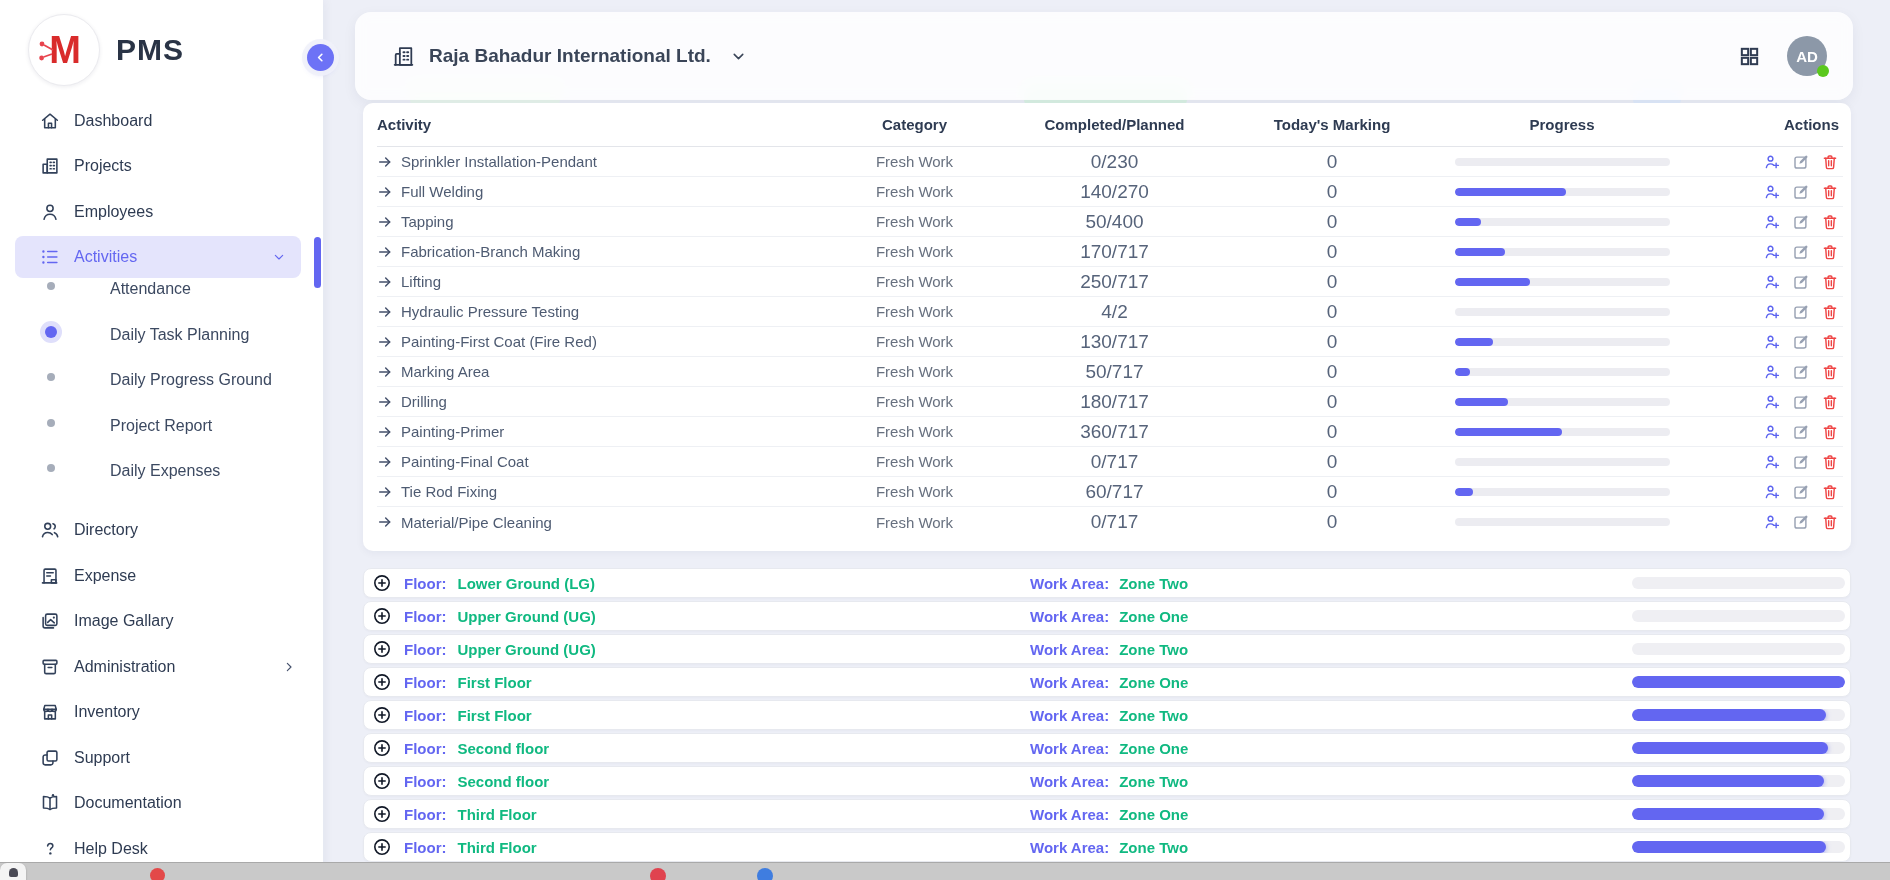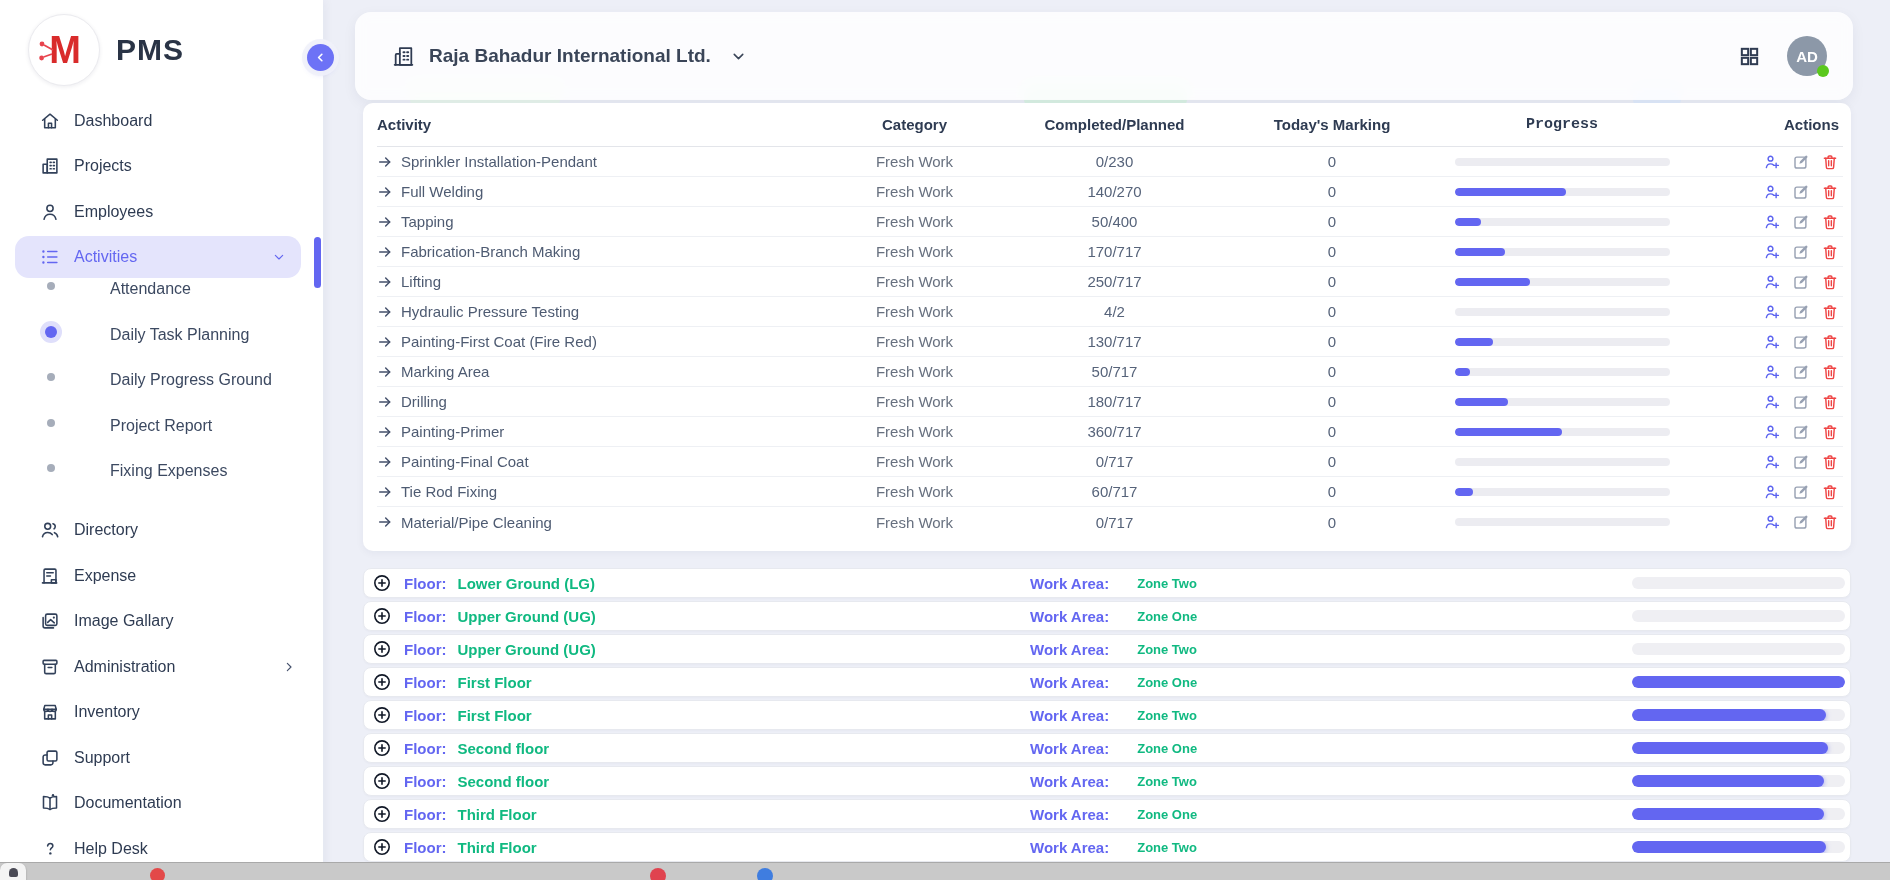--- a/index.html
+++ b/index.html
@@ -24,21 +24,21 @@
   .brand-name{margin-left:16px; font-size:30px; font-weight:700; color:#2a3446; letter-spacing:1px;}
 
   .nav{position:absolute; top:98px; left:0; right:0;}
   .nav-item{display:flex; align-items:center; height:45.5px; padding-left:38px; cursor:pointer; color:#2e3b52;}
   .nav-icon{width:24px; height:24px; display:flex; align-items:center; justify-content:center; color:#32415a;}
   .nav-icon svg{width:22px; height:22px;}
   .nav-label{margin-left:12px; font-size:16px; font-weight:500; color:#2e3b52;}
   .nav-chevron{margin-left:auto; margin-right:26px; display:flex; color:#44506b;}
   .nav-chevron svg{width:16px; height:16px;}
   .nav-item.active{height:42px; margin:1.75px 22px 1.75px 15px; padding-left:23px;
-                   background:#e4e4fc; border-radius:14px;}
+                   background:#e4e4fc; border-radius:8px;}
   .nav-item.active .nav-icon, .nav-item.active .nav-label, .nav-item.active .nav-chevron{color:var(--accent);}
   .nav-item.active .nav-chevron{margin-right:14px;}
   .nav-sub{display:flex; align-items:flex-start; height:45.5px; padding-left:45px; cursor:pointer;}
   .sub-dot{width:12px; height:12px; display:flex; align-items:center; justify-content:center;}
   .sub-dot i{display:block; width:8px; height:8px; border-radius:50%; background:#a6adba;}
   .nav-sub.active .sub-dot i{width:12px; height:12px; background:var(--accent); box-shadow:0 0 0 5px #dfdffb;}
   .sub-label{margin-left:53px; font-size:16px; font-weight:500; color:#3c4961;}
   .active-indicator{position:absolute; left:314px; top:237px; width:7px; height:51px;
                     background:var(--accent); border-radius:5px; z-index:6;}
 
@@ -80,45 +80,45 @@
               padding:0 8px 0 14px;}
   .thead,.trow{display:flex; align-items:center;}
   .thead{height:44px; border-bottom:1px solid #e3e5ea;}
   .trow{height:30px; border-bottom:1px solid #eef0f4;}
   .trow:last-child{border-bottom:none;}
   .th{font-size:15px; font-weight:700; color:var(--ink);}
   .c0{width:450px; display:flex; align-items:center; gap:8px;}
   .c1{width:175px; text-align:center;}
   .c2{width:225px; text-align:center;}
   .c3{width:210px; text-align:center;}
-  .c4{width:250px; display:flex; justify-content:center;font-family:Liberation Mono, monospace;}
+  .c4{width:250px; display:flex; justify-content:center;}
   .c5{flex:1; display:flex; justify-content:flex-end; align-items:center; gap:11px; padding-right:4px;}
   .arrow-ic{display:flex; color:#44506b;}
   .arrow-ic svg{width:16px; height:16px;}
   .act-name{font-size:15px; font-weight:500; color:#4e5b72; white-space:nowrap;}
   .cat{font-size:15px; color:#67707f;}
-  .num{font-size:15px; color:#56637a;}
+  .num{font-size:19px; color:#56637a;}
   .bar{width:215px; height:8px; border-radius:4px; background:var(--track); overflow:hidden;}
   .bar > i{display:block; height:100%; border-radius:4px; background:var(--accent);}
   .act-btn{background:none; border:none; cursor:pointer; display:flex; padding:0;}
   .act-btn svg{width:18px; height:18px;}
   .btn-assign{color:#5b63f0;} .btn-edit{color:var(--edit);} .btn-delete{color:var(--danger);}
 
   
   .floors{position:absolute; left:40px; top:568px; width:1488px; z-index:3;}
   .floor-card{position:relative; height:30px; margin-bottom:3px; background:#fff;
               border:1px solid #e7e9ef; border-radius:8px; display:flex; align-items:center;
               padding-left:8px; box-shadow:0 1px 2px rgba(25,35,70,.03);}
   .plus-btn{background:none; border:none; display:flex; cursor:pointer; color:#111827; padding:0;}
   .plus-btn svg{width:20px; height:20px;}
   .floor-lbl{margin-left:12px; font-size:15px; font-weight:700; color:var(--accent);}
   .floor-name{margin-left:11px; font-size:15px; font-weight:600; color:var(--teal); white-space:nowrap;}
   .workarea{position:absolute; left:666px; display:flex; align-items:center;}
   .wa-lbl{font-size:15px; font-weight:700; color:var(--accent);}
-  .wa-name{margin-left:28px; font-size:13px; font-weight:600; color:var(--teal); white-space:nowrap;}
+  .wa-name{margin-left:10px; font-size:15px; font-weight:600; color:var(--teal); white-space:nowrap;}
   .floor-bar{position:absolute; right:5px; width:213px; height:12px; border-radius:6px;
              background:#efeff3; overflow:hidden;}
   .floor-bar > i{display:block; height:100%; border-radius:6px; background:var(--accent);
                  box-shadow:0 1px 5px rgba(99,102,241,.55);}
 
   
   .taskbar{position:absolute; left:0; top:862px; width:1890px; height:18px; background:#c9c9c9;
            border-top:1px solid #a9a9a9; z-index:9;}
   .tb-ic{position:absolute; border-radius:50%;}
   .tb-red1{left:150px; top:5px; width:15px; height:15px; background:#e34949;}
@@ -211,21 +211,21 @@
         <div class="nav-sub">
     <span class="sub-dot">
             <i></i>
           </span>
     <span class="sub-label">Project Report</span>
   </div>
         <div class="nav-sub">
     <span class="sub-dot">
             <i></i>
           </span>
-    <span class="sub-label">Fixing Expenses</span>
+    <span class="sub-label">Daily Expenses</span>
   </div>
         <div class="nav-item">
     <span class="nav-icon">
             <svg fill="none" stroke="currentColor" stroke-width="1.7" stroke-linecap="round" stroke-linejoin="round" viewBox="0 0 24 24">
               <circle cx="9.5" cy="8" r="3.2"></circle>
               <path d="M3.8 19.4c.7-3 2.7-4.7 5.7-4.7 2.1 0 3.8.8 4.9 2.3"></path>
               <path d="M15.2 5.2c1.5.4 2.5 1.6 2.5 3 0 1.1-.5 2-1.3 2.6M16.8 14.9c2 .6 3.2 2.1 3.6 4.5"></path>
             </svg>
           </span>
     <span class="nav-label">Directory</span>

